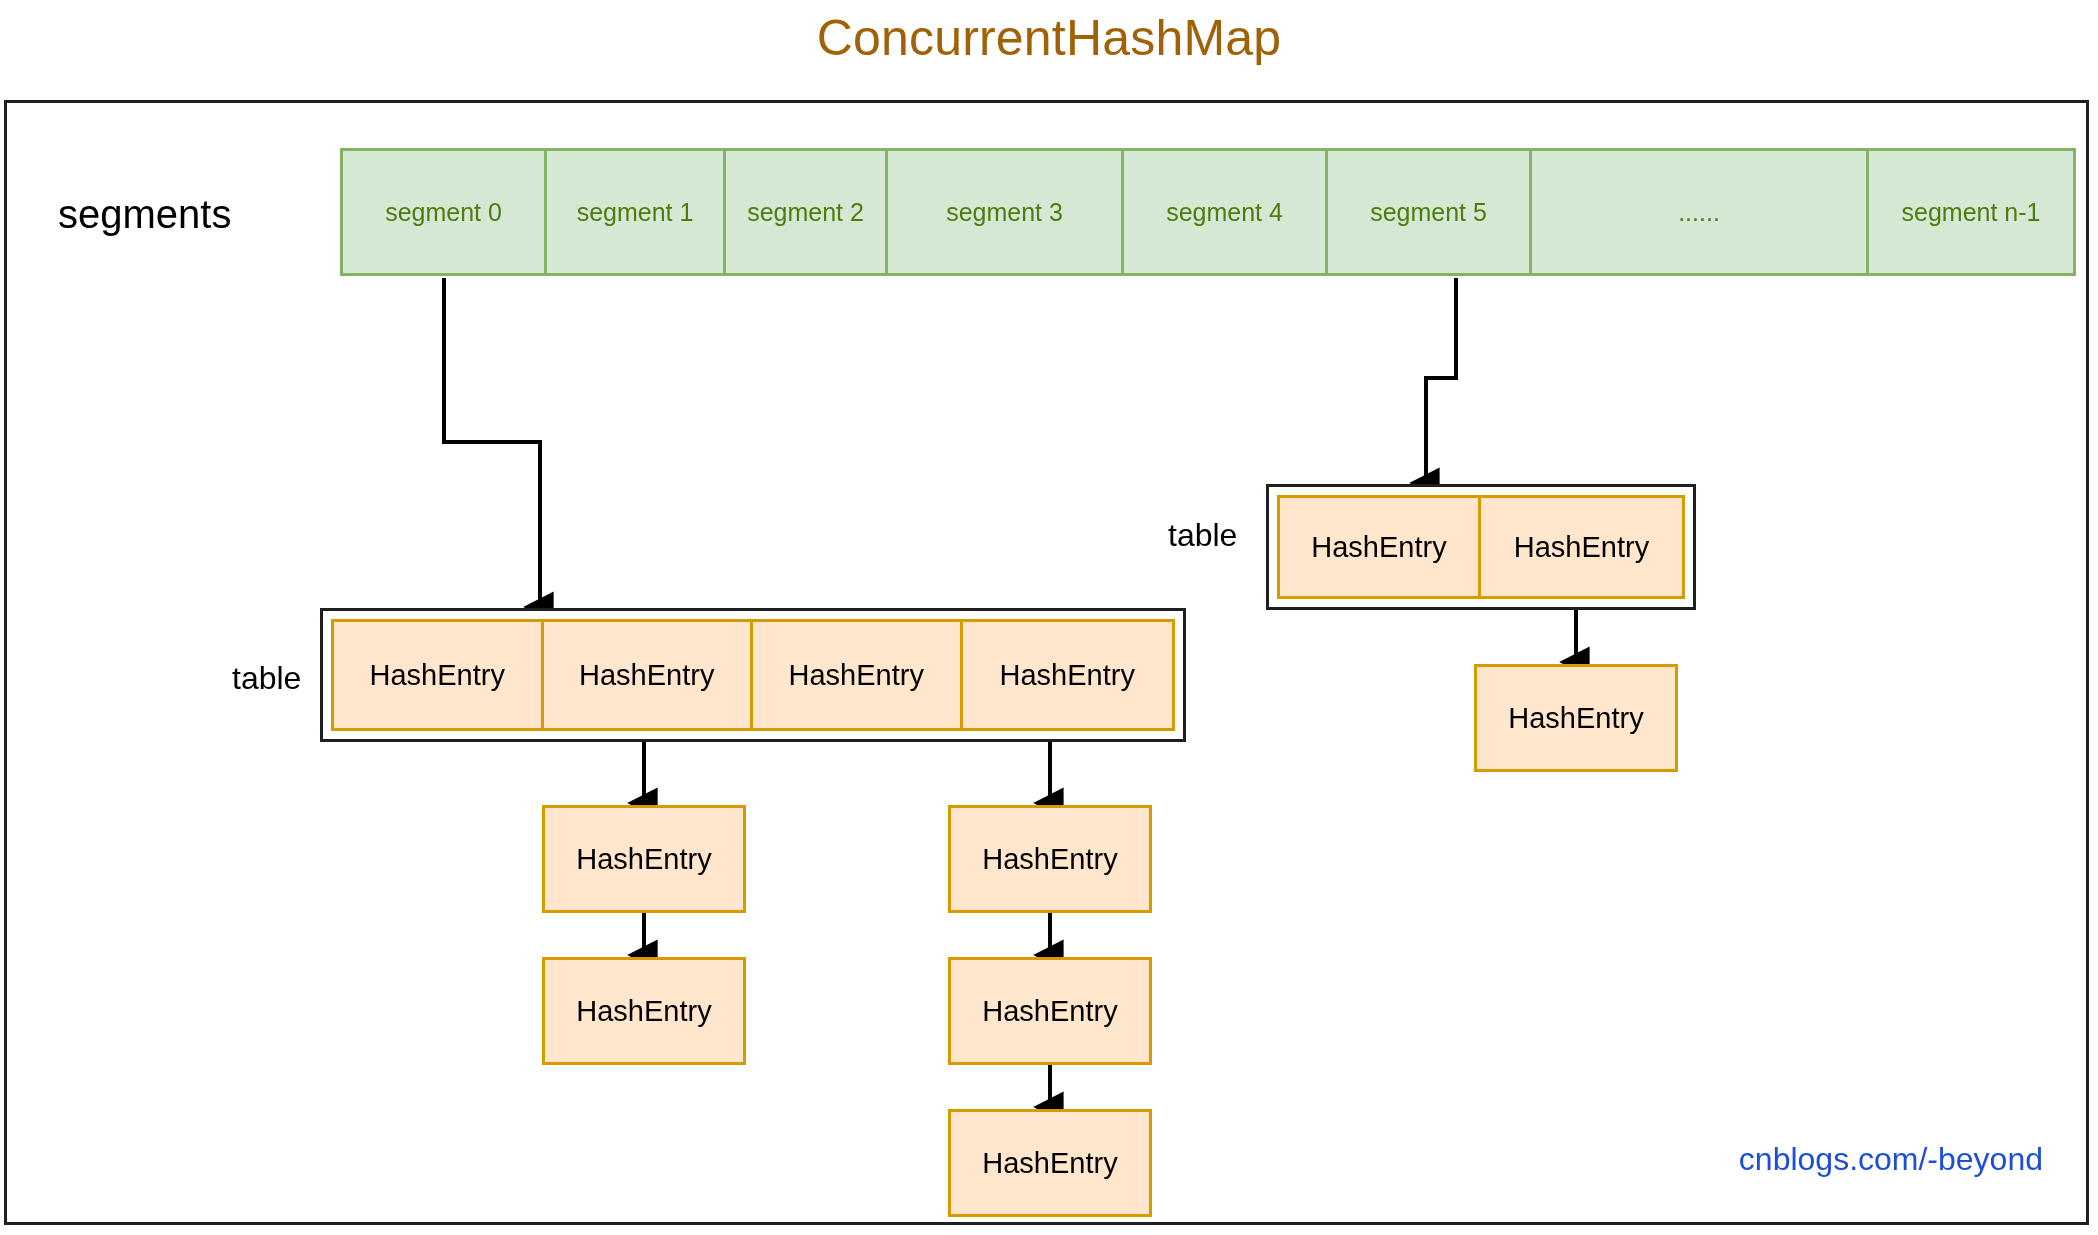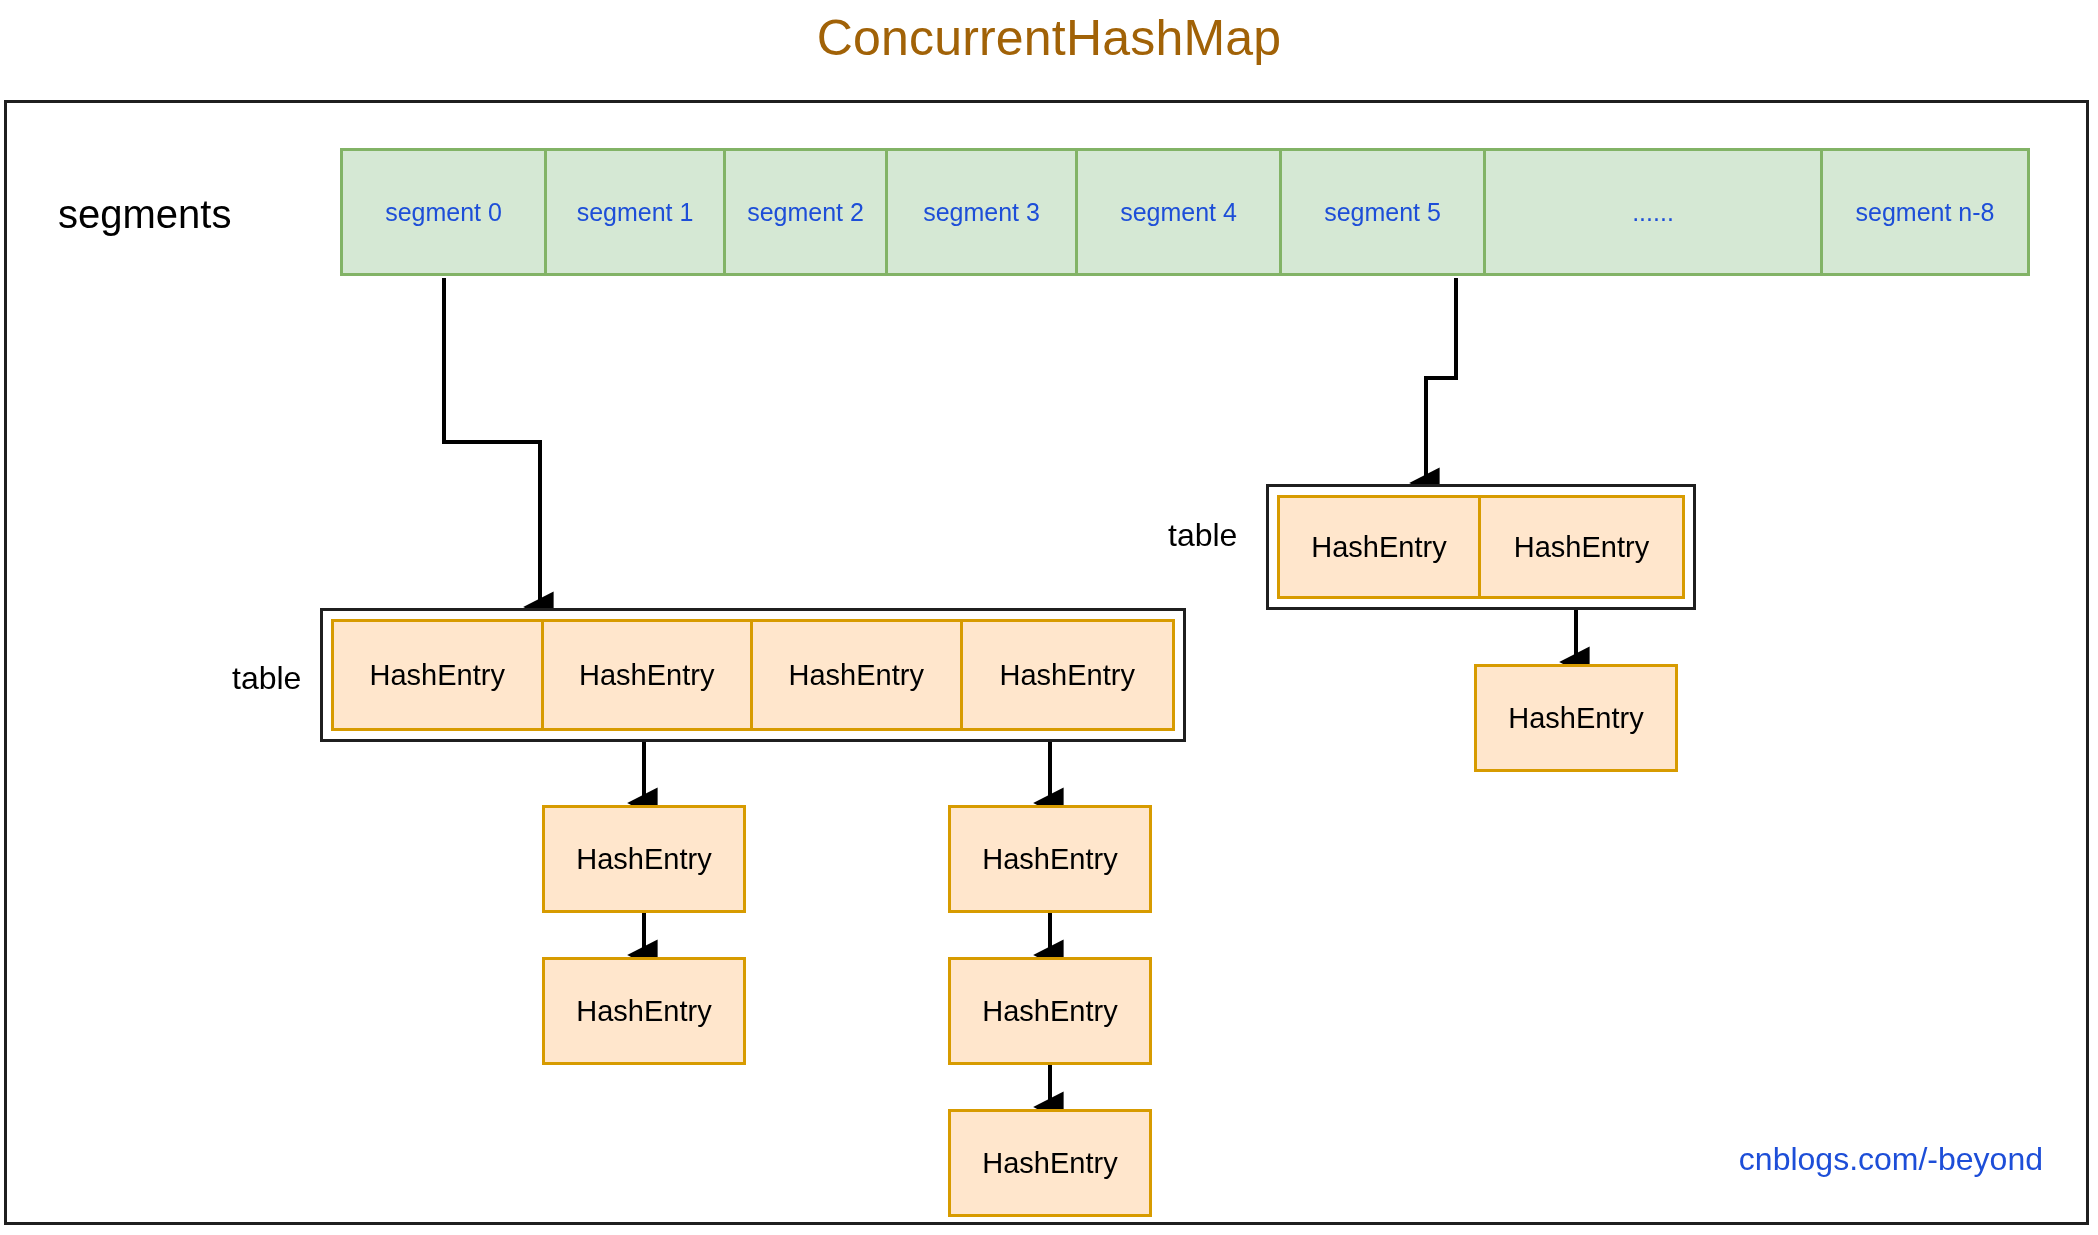--- a/index.html
+++ b/index.html
@@ -75,21 +75,21 @@
   }
   .segment-cell {
     background: #d5e8d4;
     border-right: 3px solid #82b366;
     box-sizing: border-box;
     display: flex;
     align-items: center;
     justify-content: center;
     font-size: 25px;
     line-height: 30px;
-    color: #1d4ed8;
+    color: #4d7c0f;
     height: 100%;
     white-space: nowrap;
   }
   .segment-cell:last-child { border-right: none; }
 
   
   .table-box {
     position: absolute;
     box-sizing: border-box;
     border: 3px solid #1f1f1f;
@@ -190,34 +190,34 @@
 <div id="segments-row">
   <div class="segment-cell" style="width:204px">
     <span>segment 0</span>
   </div>
   <div class="segment-cell" style="width:179px">
     <span>segment 1</span>
   </div>
   <div class="segment-cell" style="width:162px">
     <span>segment 2</span>
   </div>
-  <div class="segment-cell" style="width:190px">
+  <div class="segment-cell" style="width:236px">
     <span>segment 3</span>
   </div>
   <div class="segment-cell" style="width:204px">
     <span>segment 4</span>
   </div>
   <div class="segment-cell" style="width:204px">
     <span>segment 5</span>
   </div>
   <div class="segment-cell" style="width:337px">
     <span>......</span>
   </div>
   <div class="segment-cell" style="width:204px">
-    <span>segment n-8</span>
+    <span>segment n-1</span>
   </div>
 </div>
 
 <div class="table-label" style="left:232px; top:655px;">table</div>
 
 <div class="table-box" style="left:320px; top:608px; width:866px; height:134px;">
   <div class="entry-row">
     <div class="entry-cell" style="width:25%">
       <span>HashEntry</span>
     </div>

